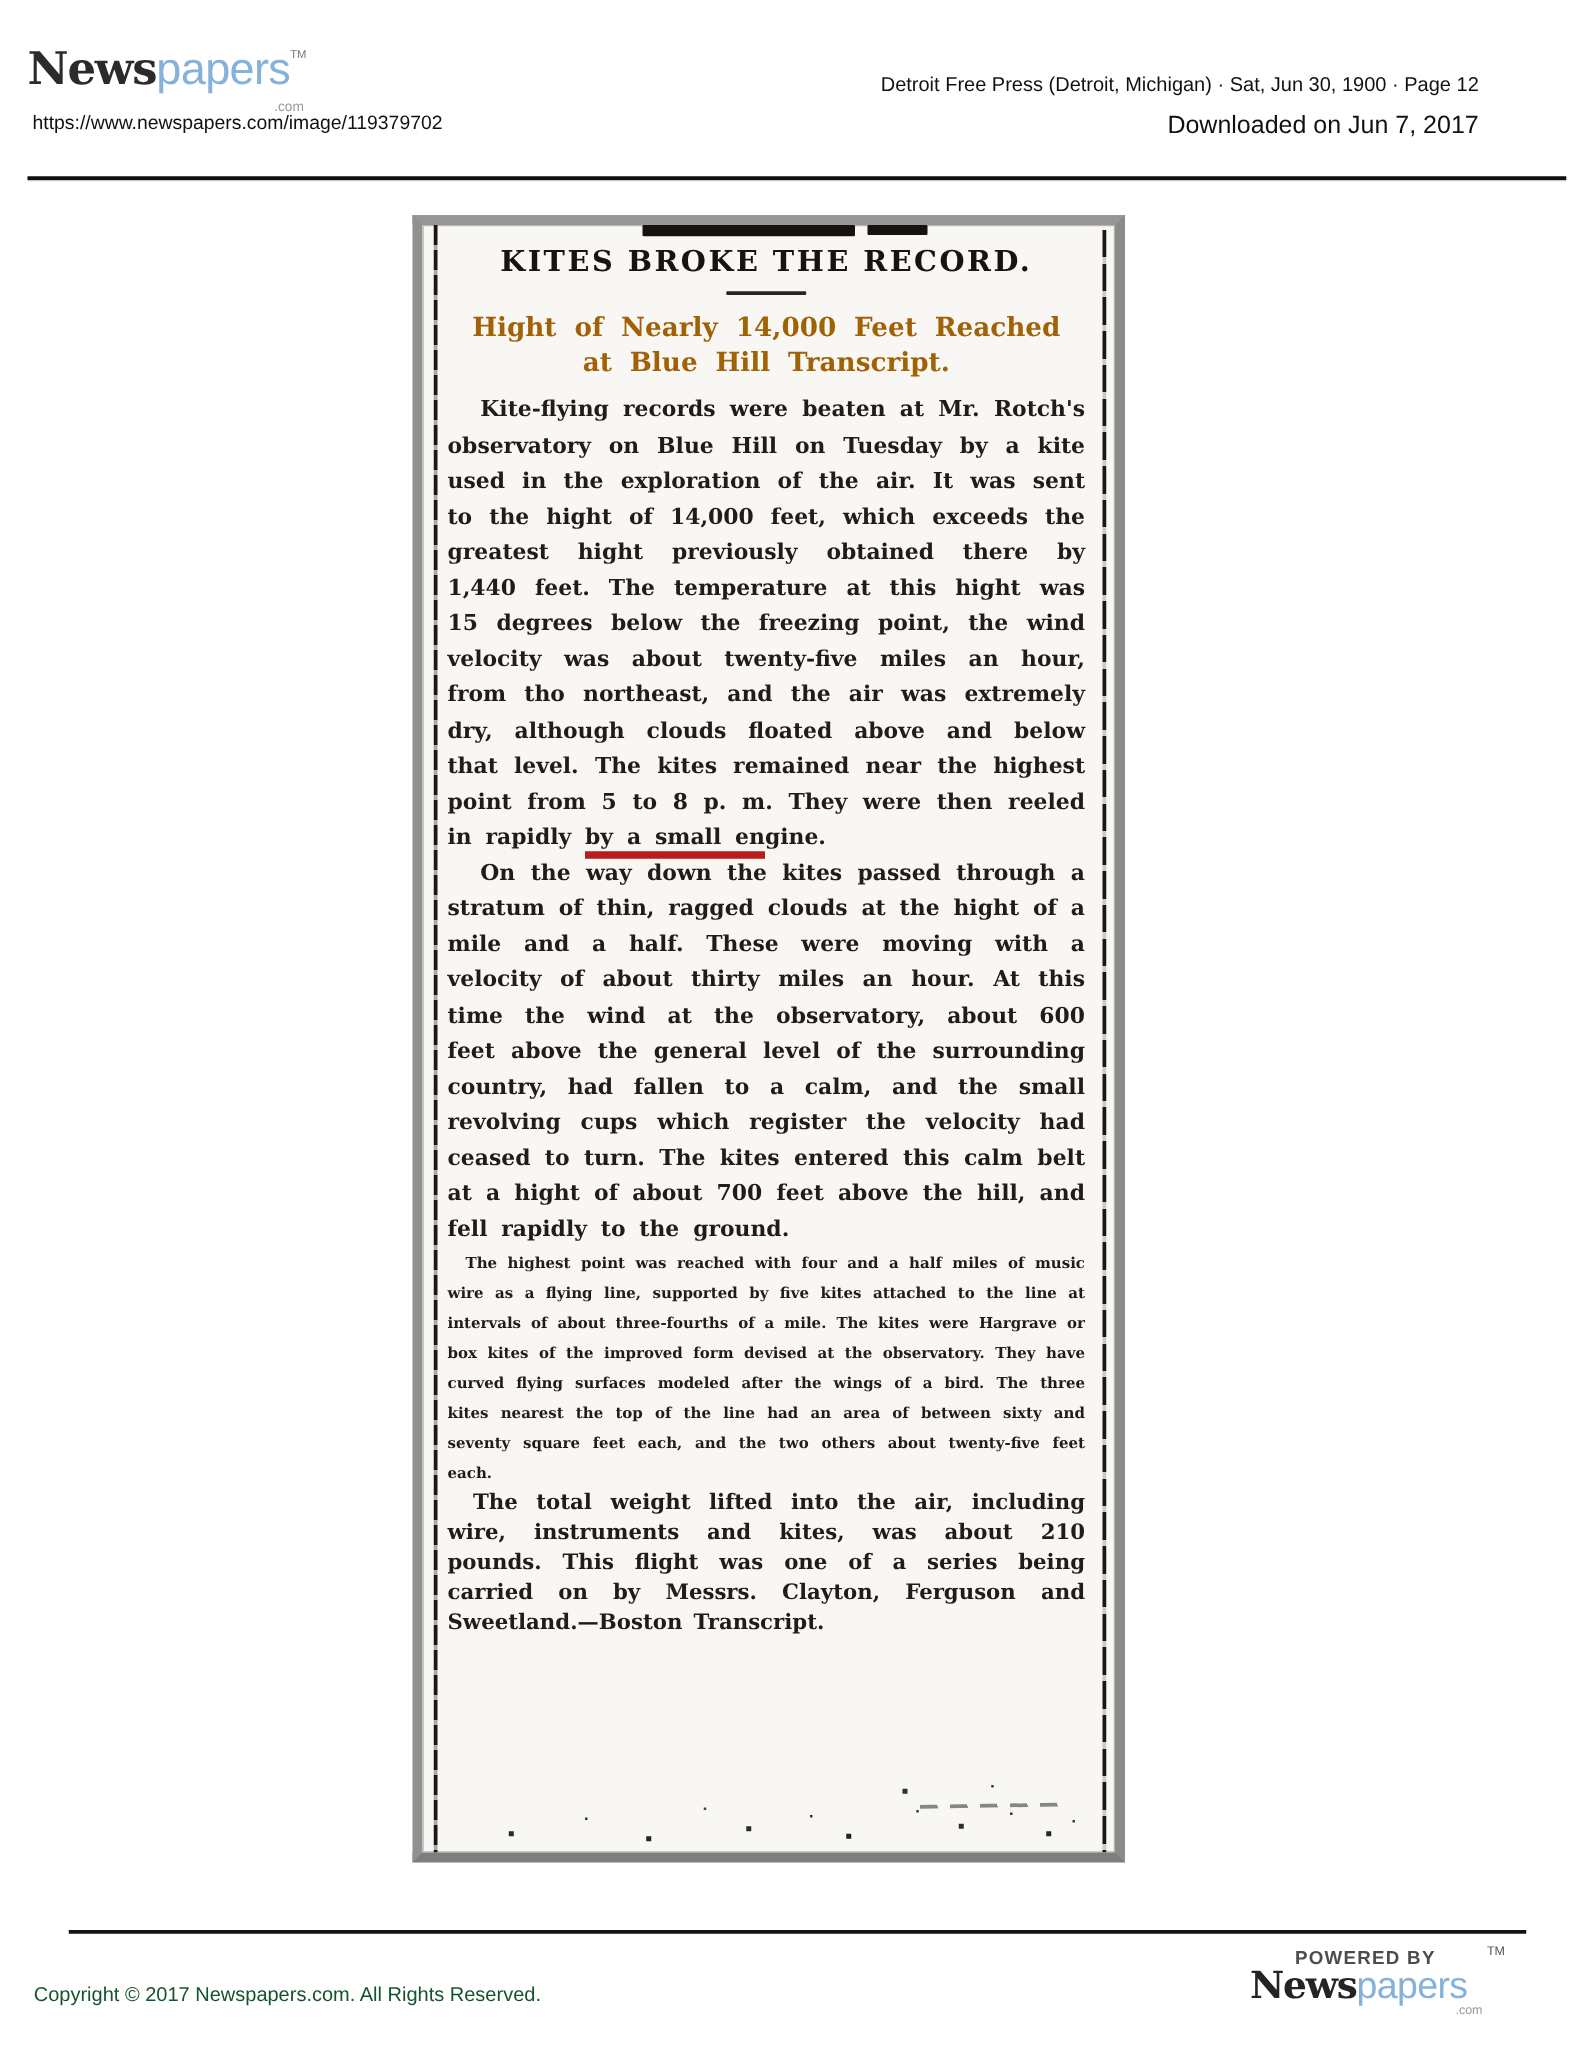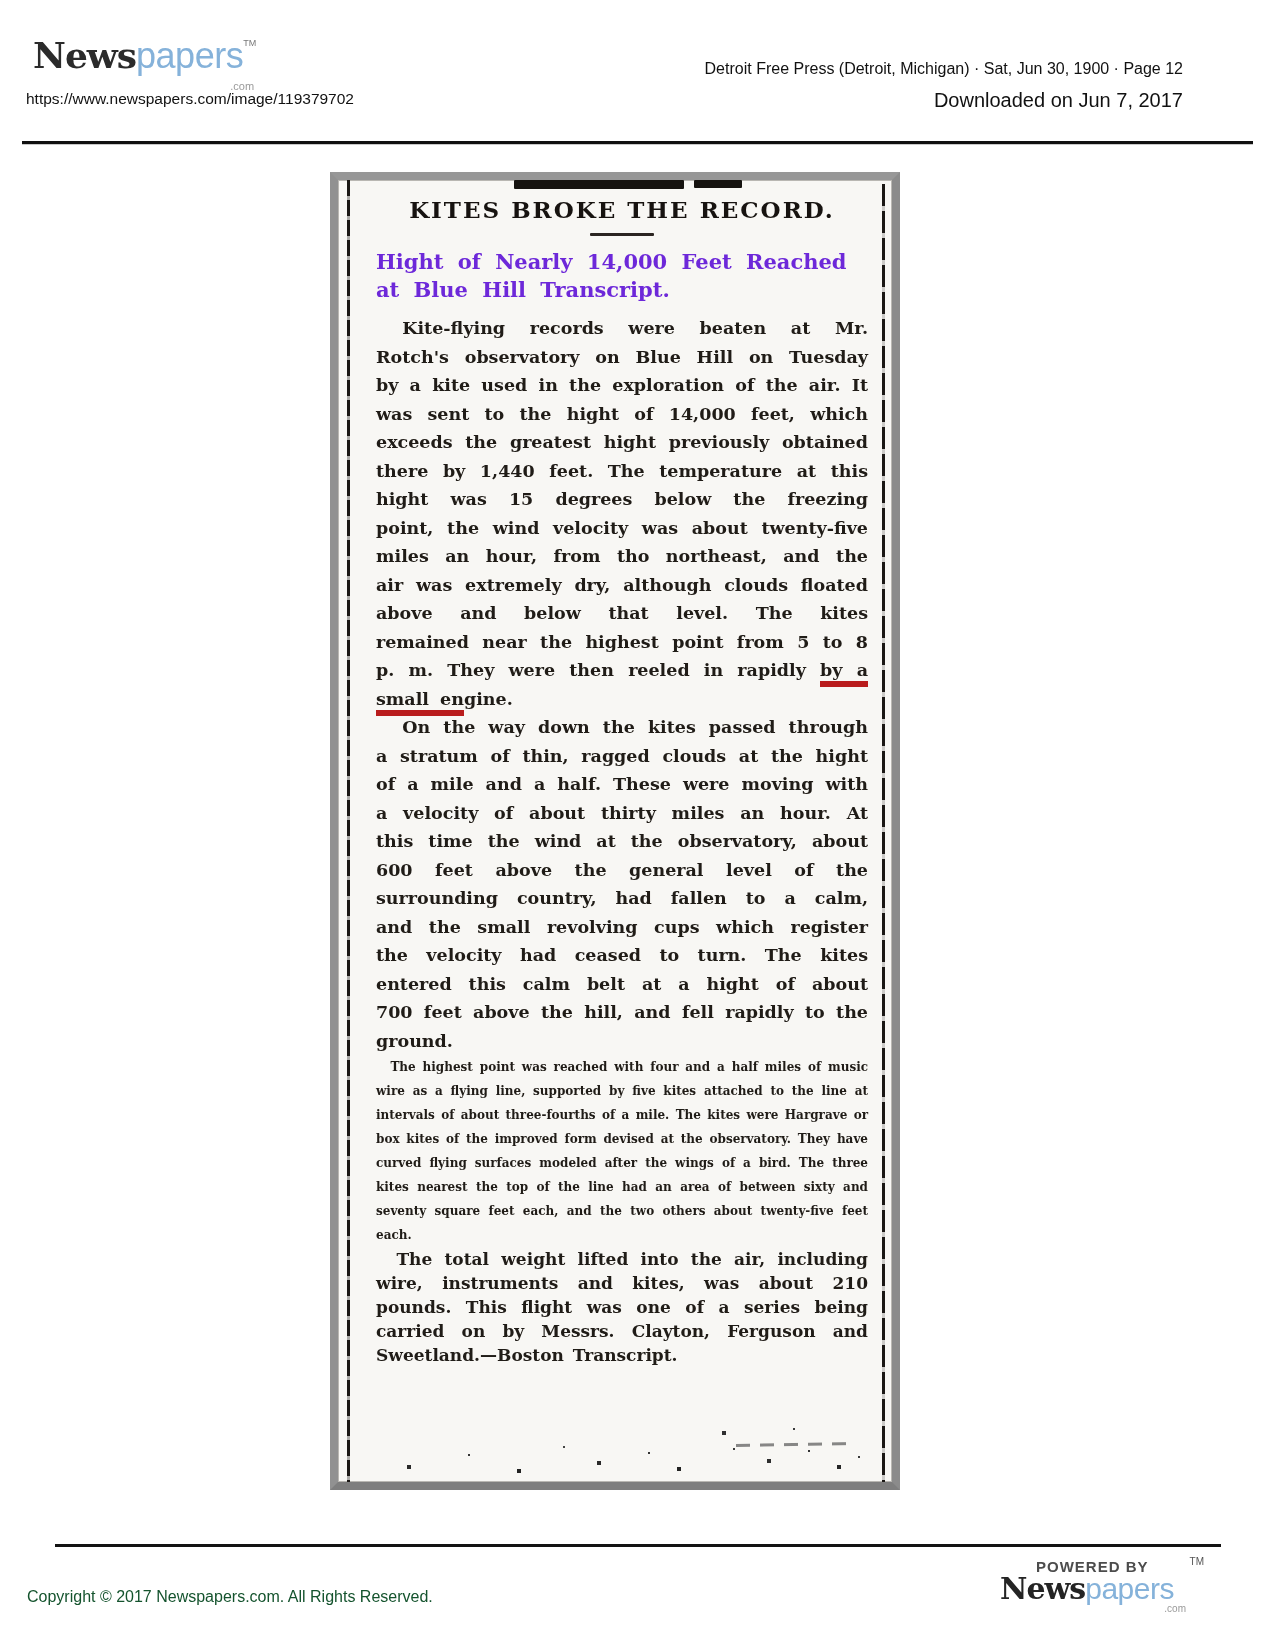--- a/index.html
+++ b/index.html
@@ -5,21 +5,21 @@
   * { box-sizing: border-box; }
   html,body { margin:0; padding:0; }
   body {
     width:1275px; height:1650px; position:relative;
     background:#ffffff; font-family:"Liberation Sans", sans-serif;
     color:#111;
   }
 
   
   .logo {
-    position:absolute; left:33px; top:34px; height:52px;
+    position:absolute; left:22px; top:34px; height:52px;
     white-space:nowrap;
   }
   .logo .news {
     font-family:"DejaVu Serif", serif; font-weight:700;
     font-size:36px; color:#2b2b2b; letter-spacing:-1px;
   }
   .logo .papers {
     font-family:"Liberation Sans", sans-serif; font-weight:400;
     font-size:36px; color:#85b2da; letter-spacing:-0.5px;
   }
@@ -67,33 +67,33 @@
     position:absolute; top:0; left:176px; width:170px; height:9px;
     background:#16130f; border-radius:1px;
   }
   .torn-bar-b {
     position:absolute; top:0; left:356px; width:48px; height:8px;
     background:#16130f; border-radius:1px;
   }
 
   .article {
     position:absolute; top:16px; left:20px; right:24px;
-    font-family:"DejaVu Serif", serif; color:#201c17;margin-left:18px;
+    font-family:"DejaVu Serif", serif; color:#201c17;
   }
   .headline {
     text-align:center; font-weight:700; font-size:23px;
     letter-spacing:2px; color:#171310; margin:0 0 10px 0;
   }
   .head-divider {
     width:64px; height:3px; background:#2b2521; margin:0 auto 12px auto;
     border-radius:1px;
   }
   .subhead {
-    font-weight:700; font-size:21px; line-height:28px;
-    word-spacing:7px; color:#6d28d9; margin:0 0 10px 0;
+    text-align:center; font-weight:700; font-size:21px; line-height:28px;
+    word-spacing:7px; color:#a16207; margin:0 0 10px 0;
   }
   .article p {
     margin:0; font-weight:700; text-align:justify;
   }
   .p-loose { font-size:17.5px; line-height:28.5px; word-spacing:5px; text-indent:1.5em; }
   .p-mid   { font-size:12px; line-height:24px;  word-spacing:2px; text-indent:1.2em; margin-top:2px; }
   .p-tight { font-size:17px;   line-height:24px;  word-spacing:3px; text-indent:1.2em; margin-top:2px; }
   .smudge-underline {
     border-bottom:6px solid #b91c1c;
     padding-bottom:1px;

